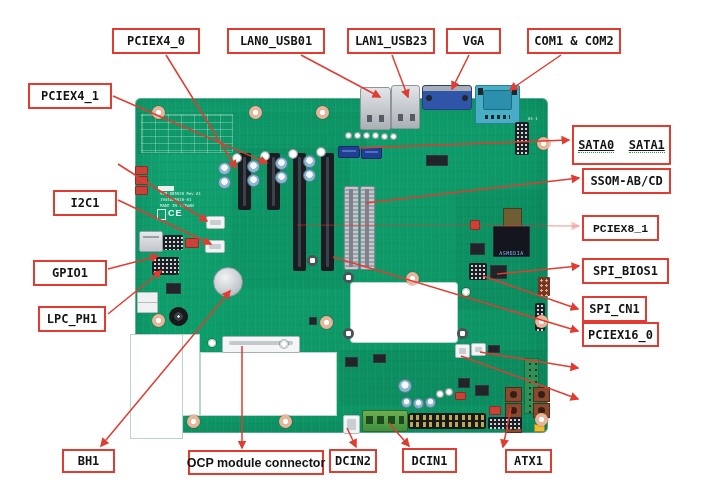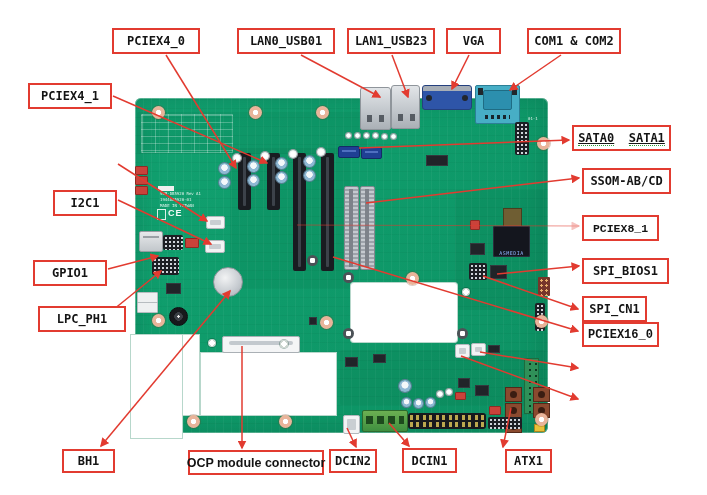--- a/index.html
+++ b/index.html
@@ -297,33 +297,33 @@
       <line x1="297" y1="225" x2="579" y2="226" class="arrow faint" marker-end="url(#ahf)"></line>
       <line x1="497" y1="274" x2="579" y2="266" class="arrow" marker-end="url(#ah)"></line>
       <line x1="483" y1="276" x2="578" y2="309" class="arrow" marker-end="url(#ah)"></line>
       <line x1="333" y1="257" x2="578" y2="331" class="arrow" marker-end="url(#ah)"></line>
       <line x1="480" y1="352" x2="578" y2="368" class="arrow" marker-end="url(#ah)"></line>
       <line x1="461" y1="356" x2="578" y2="399" class="arrow" marker-end="url(#ah)"></line>
     </svg>
 
   <div class="labels">
       <div class="label" data-label-id="pciex4_0" style="left: 112px; top: 28px; width: 88px; height: 26px;">PCIEX4_0</div>
-      <div class="label" data-label-id="lan0_usb01" style="left: 227px; top: 28px; width: 98px; height: 26px; margin-left: 10px;">LAN0_USB01</div>
+      <div class="label" data-label-id="lan0_usb01" style="left: 227px; top: 28px; width: 98px; height: 26px;">LAN0_USB01</div>
       <div class="label" data-label-id="lan1_usb23" style="left: 347px; top: 28px; width: 88px; height: 26px;">LAN1_USB23</div>
       <div class="label" data-label-id="vga" style="left: 446px; top: 28px; width: 55px; height: 26px;">VGA</div>
       <div class="label" data-label-id="com1_com2" style="left: 527px; top: 28px; width: 94px; height: 26px;">COM1 &amp; COM2</div>
       <div class="label" data-label-id="pciex4_1" style="left: 28px; top: 83px; width: 84px; height: 26px;">PCIEX4_1</div>
       <div class="label" data-label-id="i2c1" style="left: 53px; top: 190px; width: 64px; height: 26px;">I2C1</div>
       <div class="label" data-label-id="gpio1" style="left: 33px; top: 260px; width: 74px; height: 26px;">GPIO1</div>
-      <div class="label" data-label-id="lpc_ph1" style="left: 38px; top: 306px; width: 88px; height: 26px;">LPC_PH1</div>
+      <div class="label" data-label-id="lpc_ph1" style="left: 38px; top: 306px; width: 68px; height: 26px;">LPC_PH1</div>
       <div class="label" data-label-id="bh1" style="left: 62px; top: 449px; width: 53px; height: 24px;">BH1</div>
       <div class="label" data-label-id="ocp" style="left: 188px; top: 450px; width: 136px; height: 25px;">OCP module connector</div>
       <div class="label" data-label-id="dcin2" style="left: 329px; top: 449px; width: 48px; height: 24px;">DCIN2</div>
       <div class="label" data-label-id="dcin1" style="left: 402px; top: 448px; width: 55px; height: 25px;">DCIN1</div>
       <div class="label" data-label-id="atx1" style="left: 505px; top: 449px; width: 47px; height: 24px;">ATX1</div>
-      <div class="label" data-label-id="sata0_sata1" style="left: 572px; top: 125px; width: 99px; height: 26px;"><span class="uline">SATA0</span>&nbsp;&nbsp;<span class="uline">SATA1</span></div>
+      <div class="label" data-label-id="sata0_sata1" style="left: 572px; top: 125px; width: 99px; height: 40px;"><span class="uline">SATA0</span>&nbsp;&nbsp;<span class="uline">SATA1</span></div>
       <div class="label" data-label-id="ssom_abcd" style="left: 582px; top: 168px; width: 89px; height: 26px;">SSOM-AB/CD</div>
       <div class="label" data-label-id="pciex8_1" style="left: 582px; top: 215px; width: 77px; height: 26px;">PCIEX8_1</div>
       <div class="label" data-label-id="spi_bios1" style="left: 582px; top: 258px; width: 87px; height: 26px;">SPI_BIOS1</div>
       <div class="label" data-label-id="spi_cn1" style="left: 582px; top: 296px; width: 65px; height: 26px;">SPI_CN1</div>
-      <div class="label" data-label-id="pciex16_0" style="left: 582px; top: 322px; width: 77px; height: 25px; font-family: Liberation Mono, monospace;">PCIEX16_0</div>
+      <div class="label" data-label-id="pciex16_0" style="left: 582px; top: 322px; width: 77px; height: 25px;">PCIEX16_0</div>
     </div>
 </div>
 
 </body></html>

